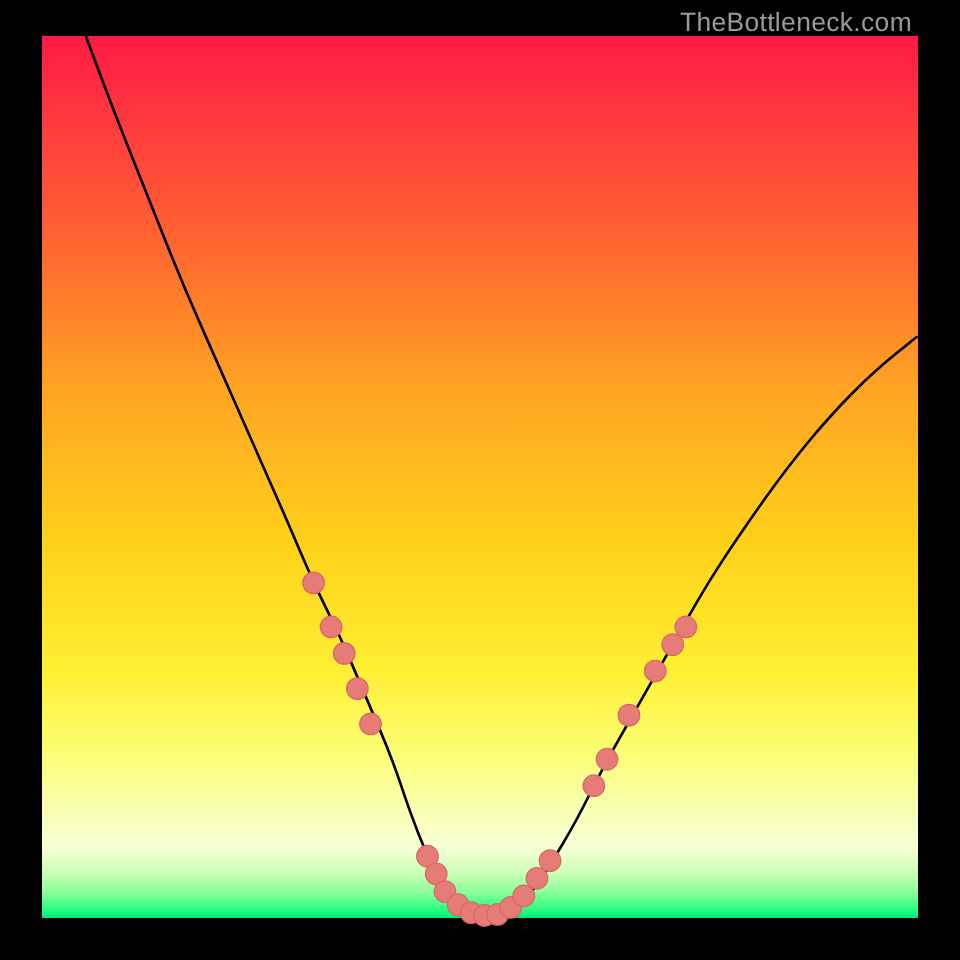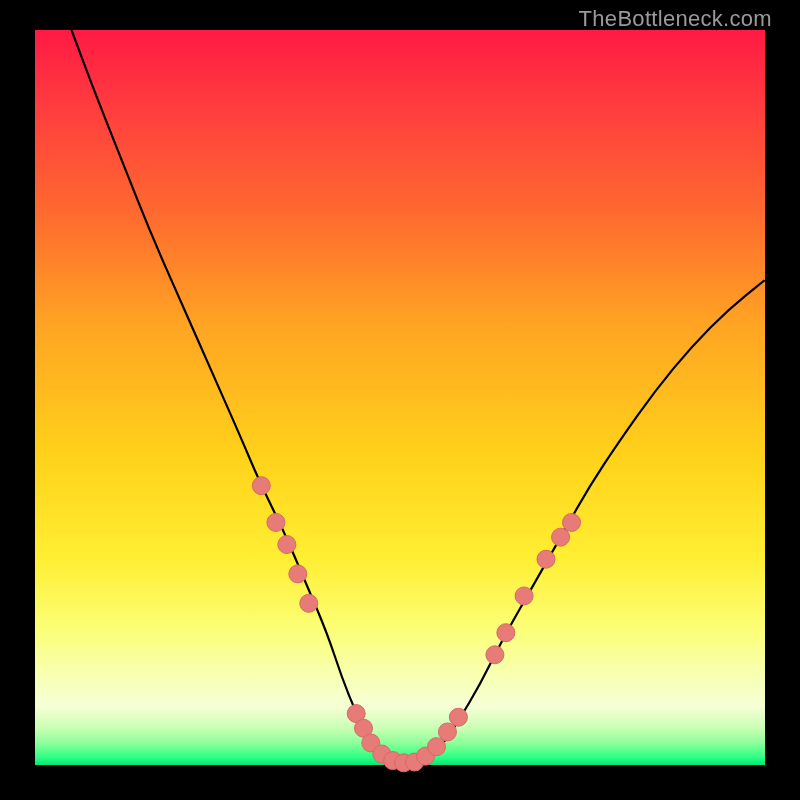--- a/index.html
+++ b/index.html
@@ -39,21 +39,21 @@
       #f6ffd6 92%,
       #c9ffb4 95%,
       #8dff9a 97%,
       #2bff82 99%,
       #00e878 100%
     );
   }
   .watermark {
     position: absolute;
     top: 6px;
-    right: 28px;
+    right: 40px;
     color: #9a9a9a;
     font-size: 22px;
     font-weight: 500;
     letter-spacing: 0.3px;
     user-select: none;
   }
   svg.curve {
     position: absolute;
     left: 0;
     top: 0;

